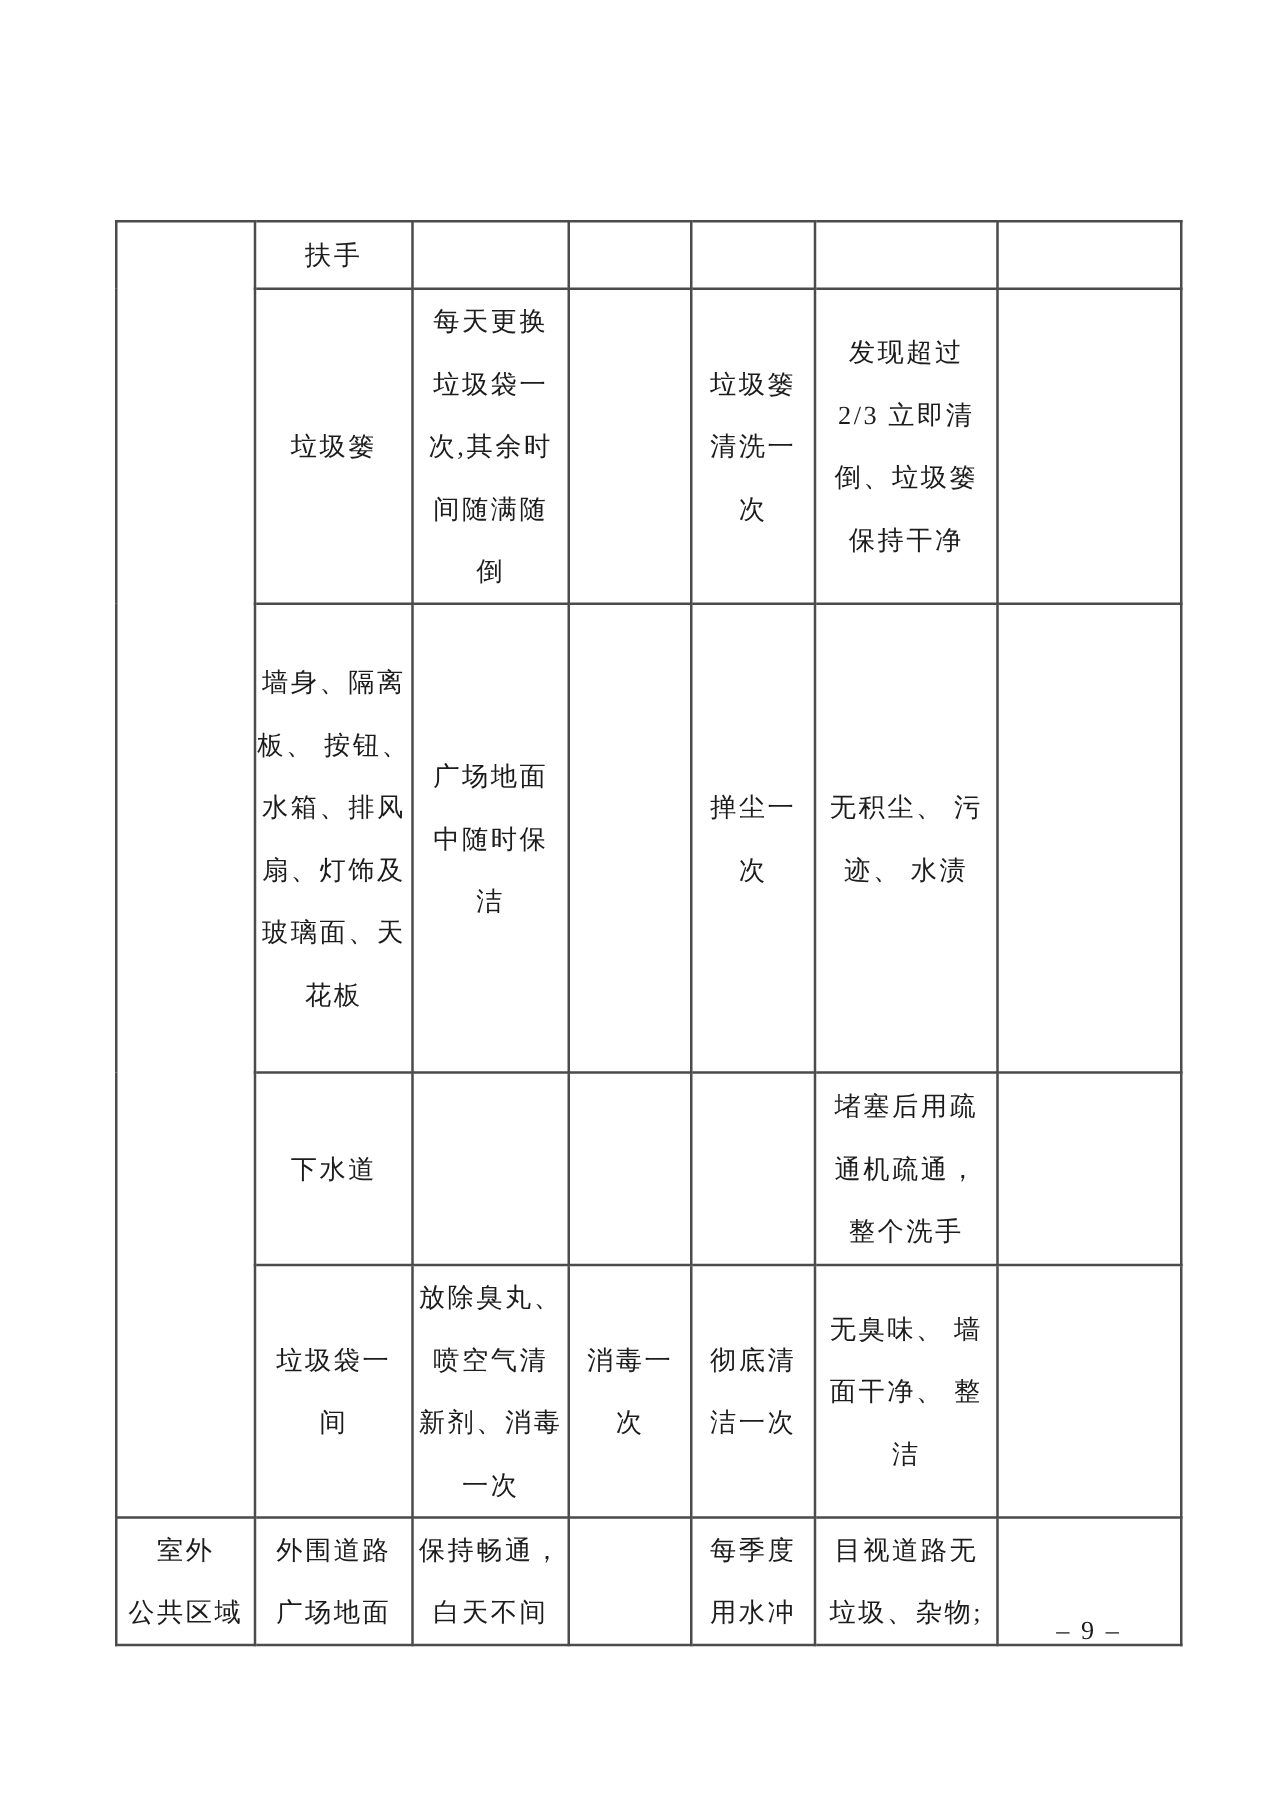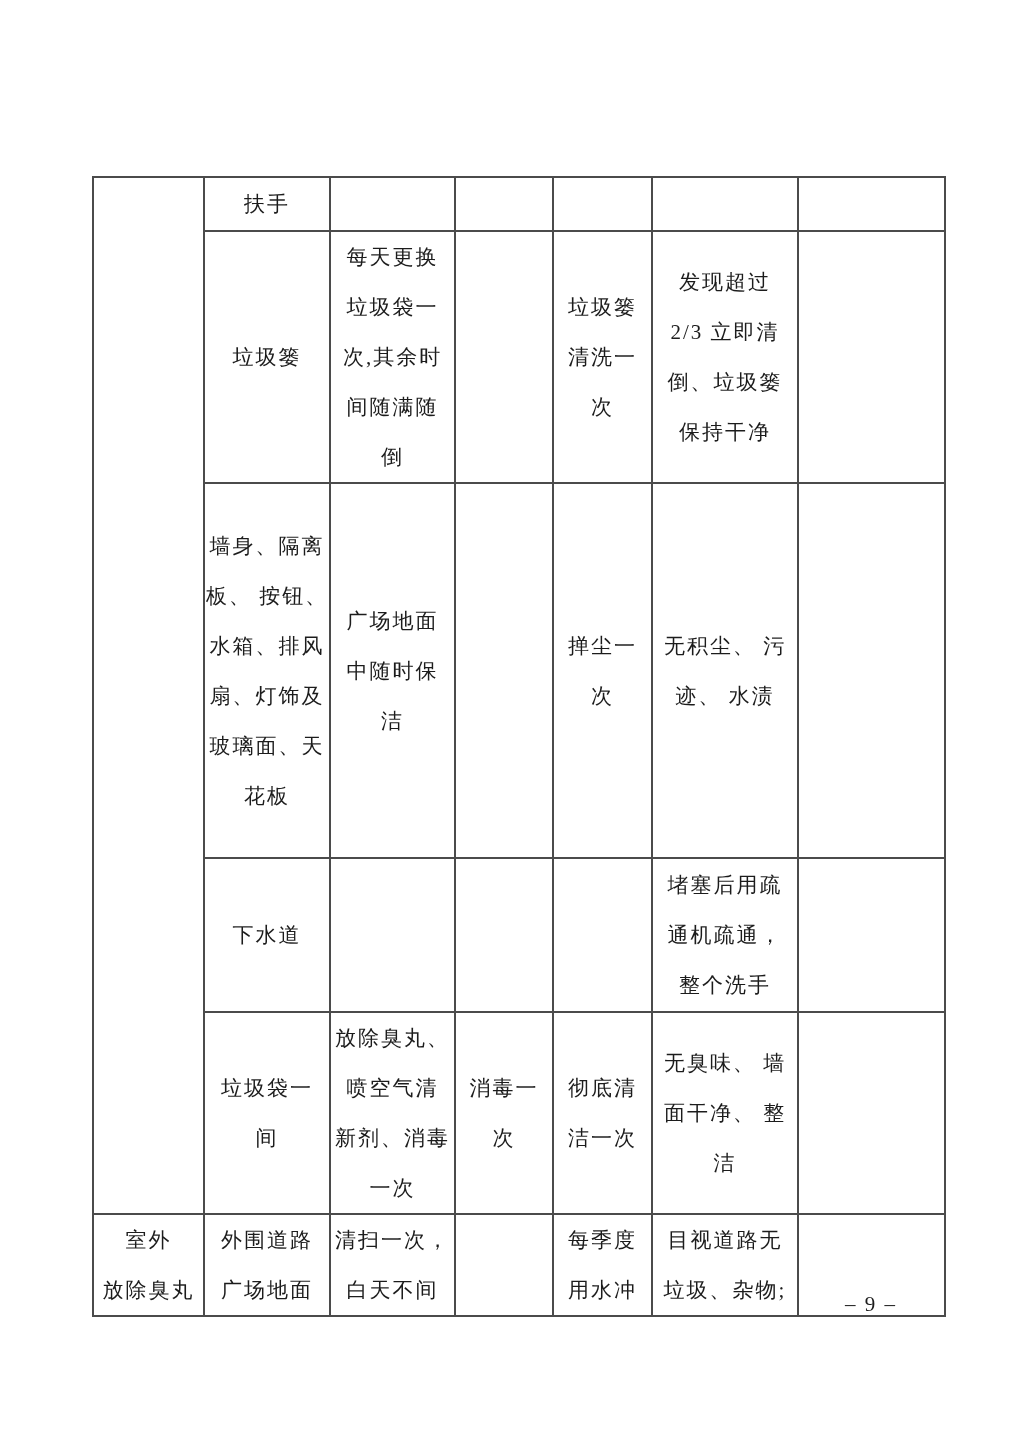--- a/index.html
+++ b/index.html
@@ -143,24 +143,24 @@
 次</td>
         <td>彻底清
 洁一次</td>
         <td>无臭味、 墙
 面干净、 整
 洁</td>
         <td></td>
       </tr>
       <tr class="r5">
         <td>室外
-放除臭丸</td>
+公共区域</td>
         <td>外围道路
 广场地面</td>
-        <td>清扫一次，
+        <td>保持畅通，
 白天不间</td>
         <td></td>
         <td>每季度
 用水冲</td>
         <td>目视道路无
 垃圾、杂物;</td>
         <td></td>
       </tr>
     </tbody>
   </table>

